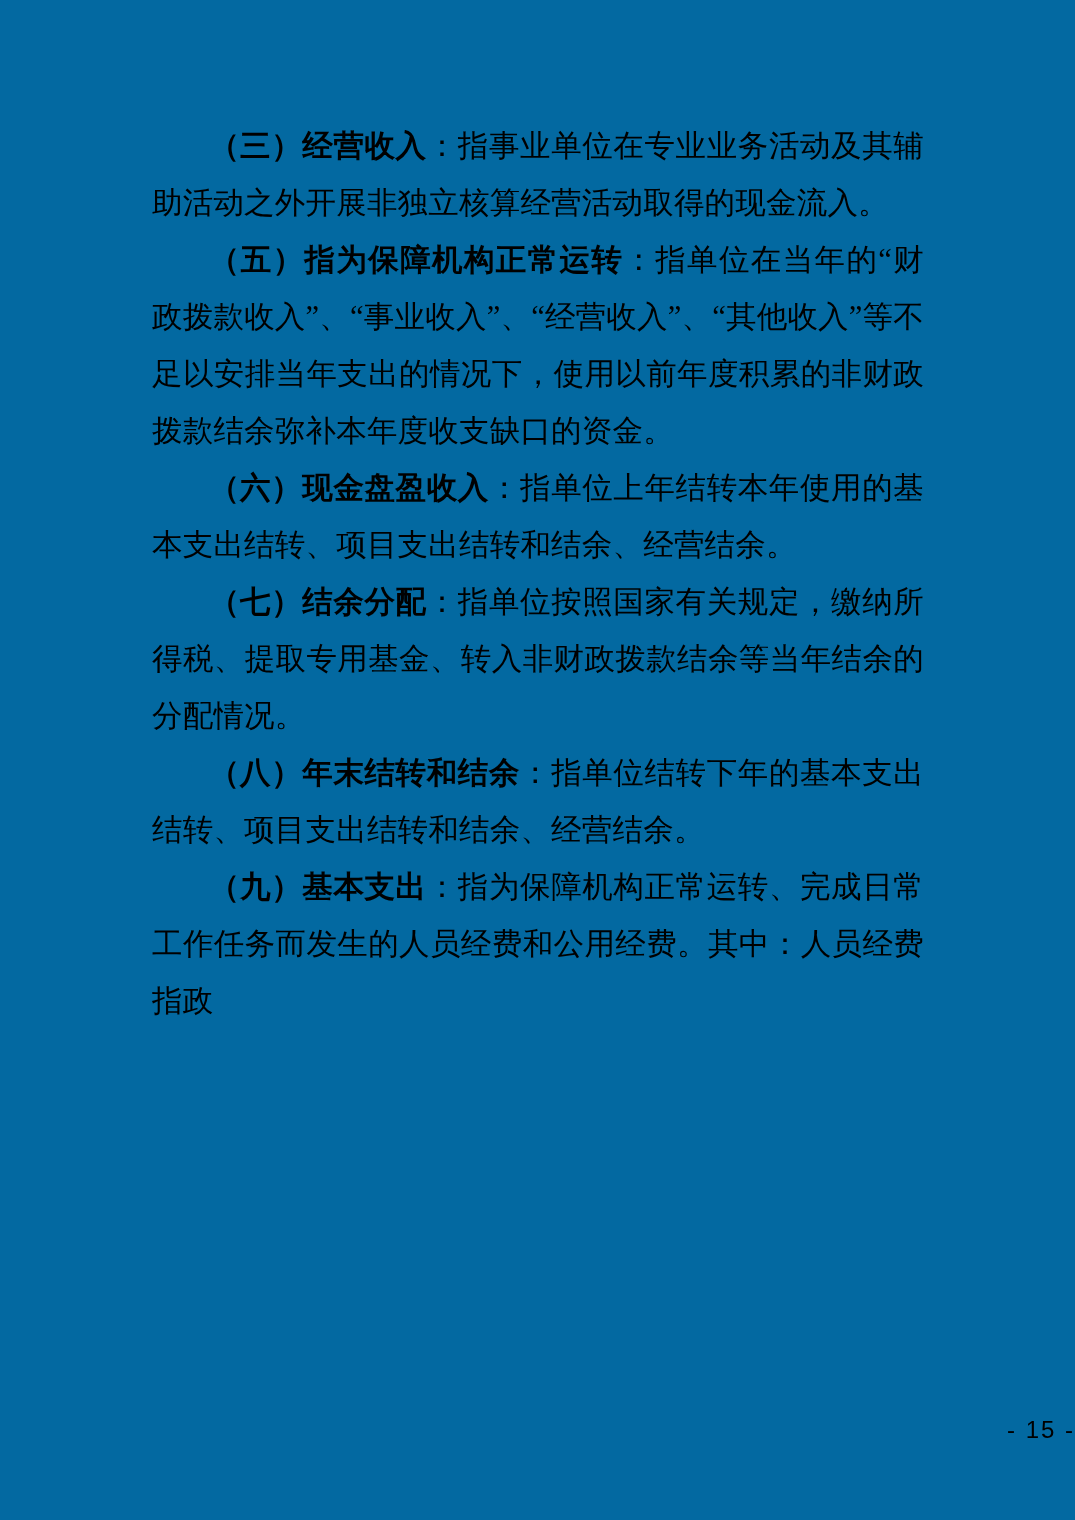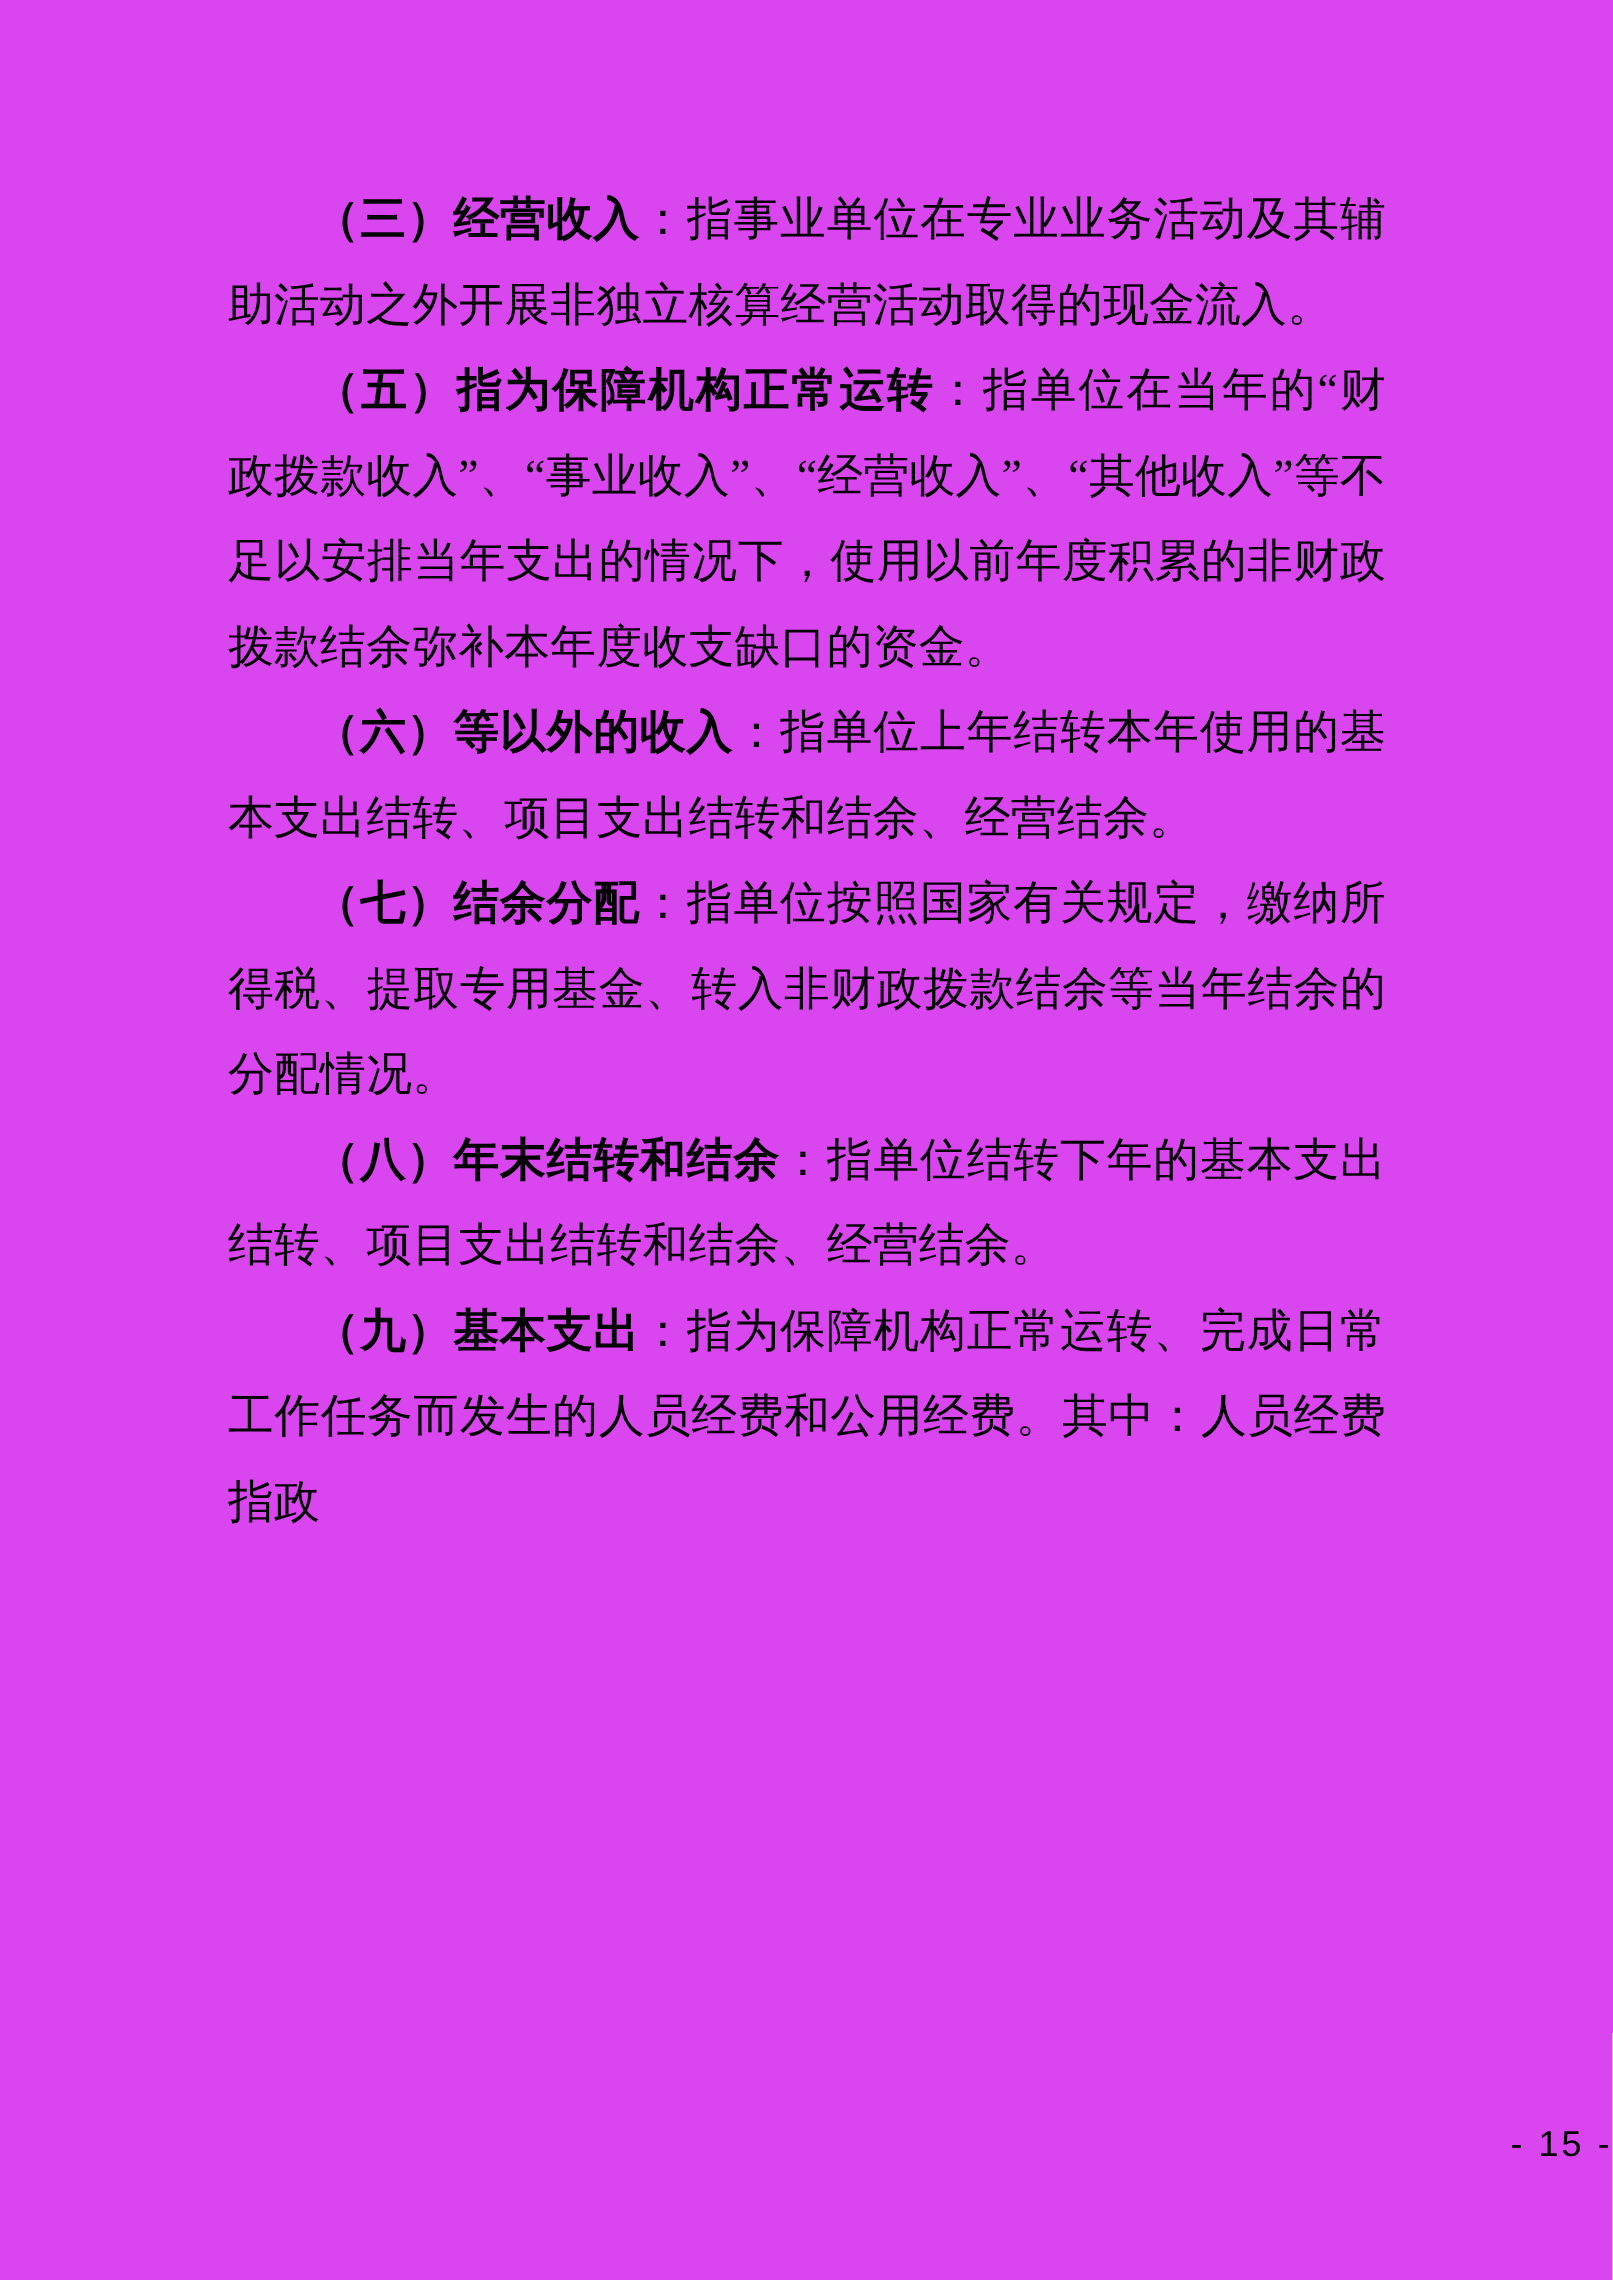--- a/index.html
+++ b/index.html
@@ -8,21 +8,21 @@
     background: #ffffff;
   }
   body {
     font-family: "Liberation Serif", "DejaVu Serif", serif;
     color: #000000;
   }
   .page {
     position: relative;
     width: 1075px;
     height: 1520px;
-    background: #d946ef;
+    background: #0369a1;
     box-sizing: border-box;
     overflow: hidden;
   }
   .content {
     position: absolute;
     left: 152px;
     top: 118px;
     width: 772px;
   }
   .para {
@@ -62,21 +62,21 @@
     <p class="para first-indent">
       <span class="lead">（三）经营收入</span><span>：指事业单位在专业业务活动及其辅助活动之外开展非独立核算经营活动取得的现金流入。</span>
     </p>
 
 
     <p class="para first-indent">
       <span class="lead">（五）指为保障机构正常运转</span><span>：指单位在当年的“财政拨款收入”、“事业收入”、“经营收入”、“其他收入”等不足以安排当年支出的情况下，使用以前年度积累的非财政拨款结余弥补本年度收支缺口的资金。</span>
     </p>
 
     <p class="para first-indent">
-      <span class="lead">（六）等以外的收入</span><span>：指单位上年结转本年使用的基本支出结转、项目支出结转和结余、经营结余。</span>
+      <span class="lead">（六）现金盘盈收入</span><span>：指单位上年结转本年使用的基本支出结转、项目支出结转和结余、经营结余。</span>
     </p>
 
     <p class="para first-indent">
       <span class="lead">（七）结余分配</span><span>：指单位按照国家有关规定，缴纳所得税、提取专用基金、转入非财政拨款结余等当年结余的分配情况。</span>
     </p>
 
     <p class="para first-indent">
       <span class="lead">（八）年末结转和结余</span><span>：指单位结转下年的基本支出结转、项目支出结转和结余、经营结余。</span>
     </p>
 

